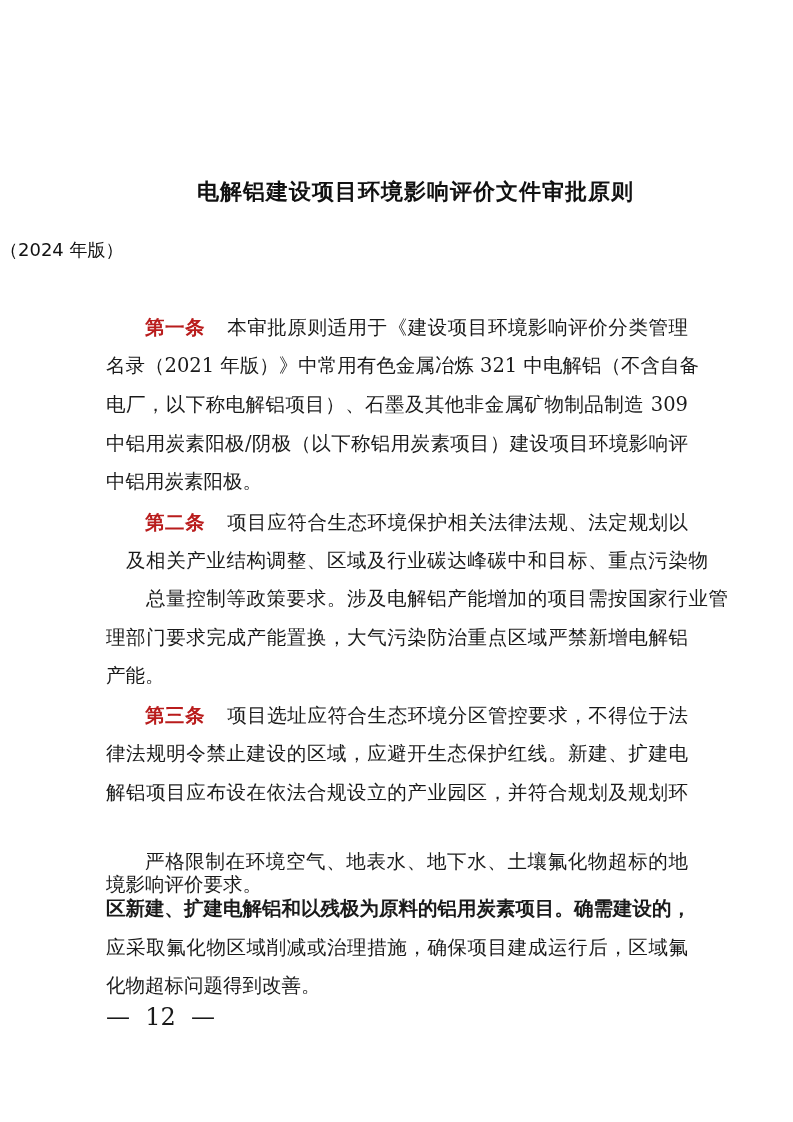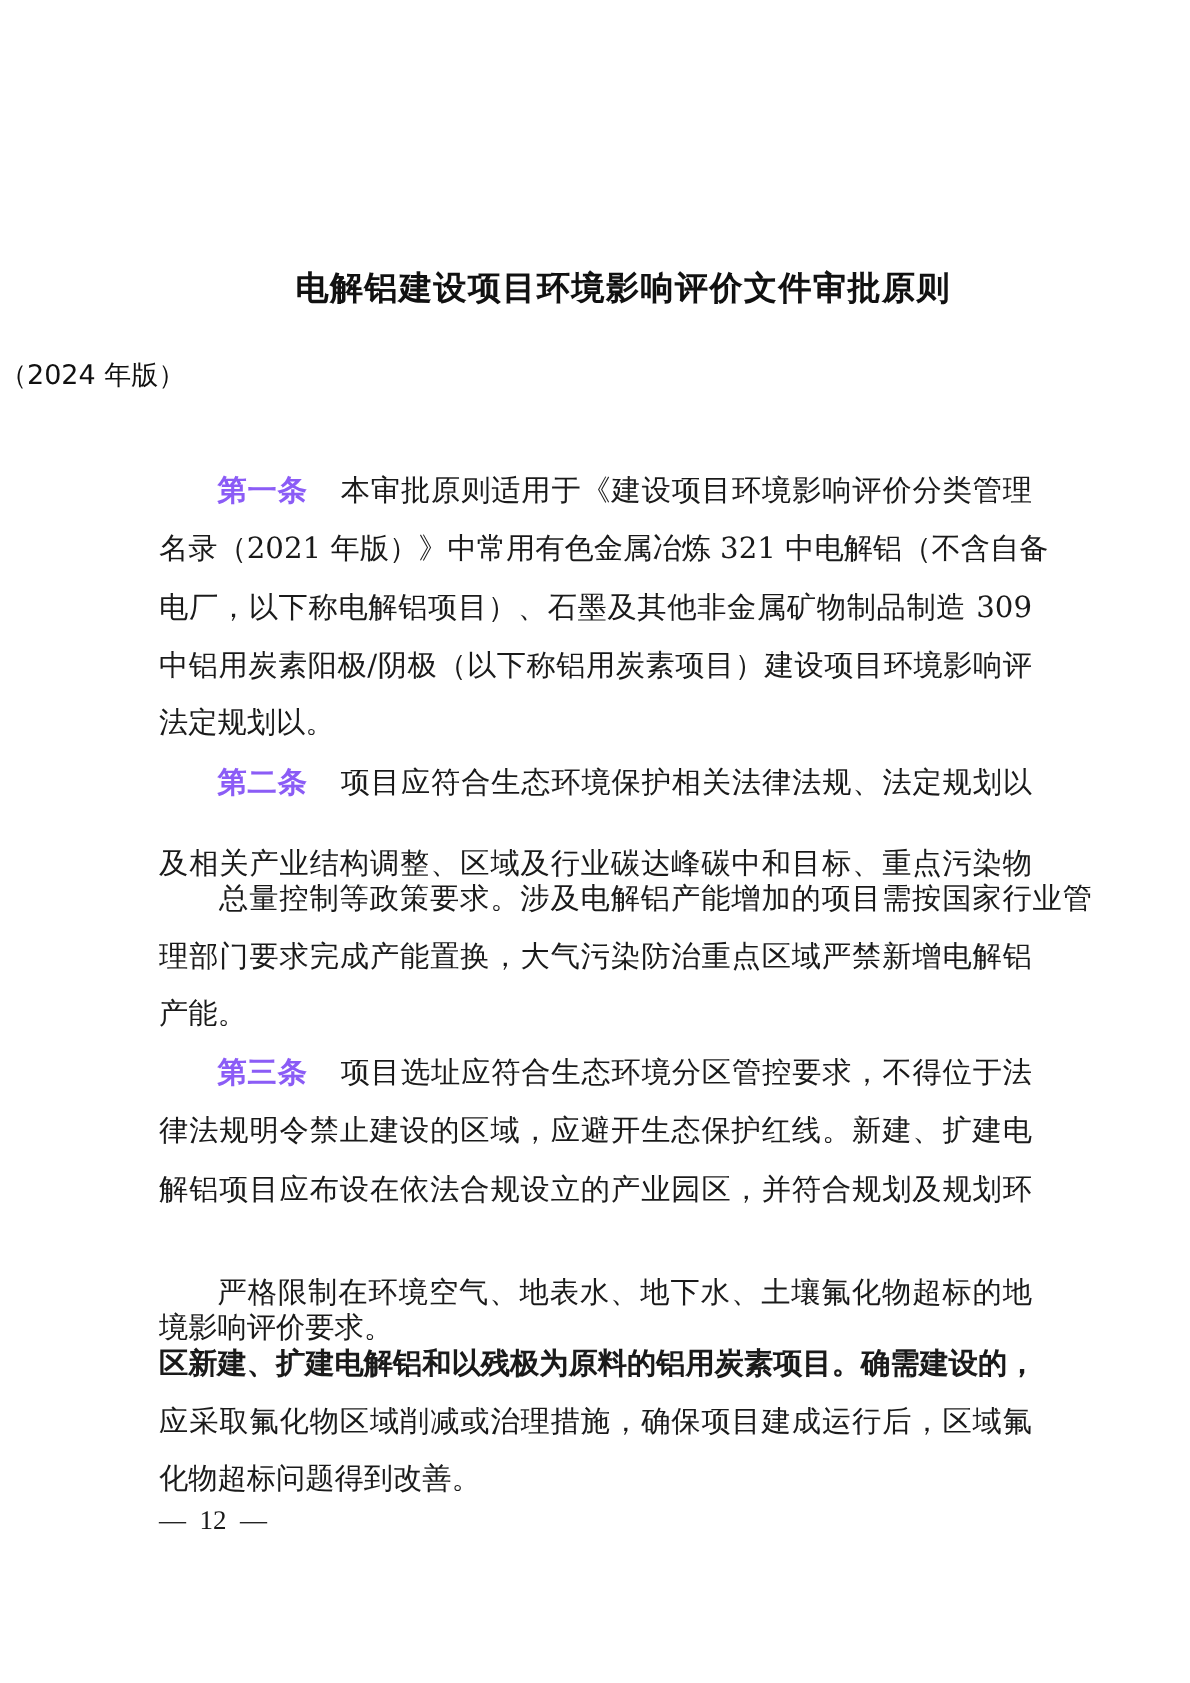--- a/index.html
+++ b/index.html
@@ -3,39 +3,39 @@
   <meta charset="utf-8">
   <style>
     html, body { margin: 0; padding: 0; background: #ffffff; }
     body { width: 793px; height: 1122px; position: relative; overflow: hidden; font-family: "DejaVu Serif", "Liberation Serif", serif; color: #1a1a1a; }
     .page { position: absolute; left: 0; top: 0; width: 793px; height: 1122px; background: #fff; }
     .title { position: absolute; left: 0; width: 793px; top: 177px; text-align: center; font-family: "DejaVu Sans", "Liberation Sans", sans-serif; font-weight: bold; font-size: 22px; letter-spacing: 1px; color: #111; margin-left: 19px; }
     .subtitle { position: absolute; left: 0; width: 793px; top: 238px; font-family: "DejaVu Sans", "Liberation Sans", sans-serif; font-size: 18px; color: #111; }
     .line { position: absolute; left: 106px; width: 582px; font-size: 19.5px; line-height: 28px; white-space: nowrap; text-align: justify; text-align-last: justify; color: #1a1a1a; }
     .line.last { text-align-last: left; }
     .line.indent { left: 145px; width: 543px; }
-    .article { font-family: Liberation Sans, sans-serif; font-weight: bold; color: #8b5cf6; margin-right: 22px; }
-    .footer { position: absolute; left: 106px; top: 1003px; font-size: 18px; color: #1a1a1a; white-space: pre; font-family: Liberation Serif, serif; }
+    .article { font-family: Liberation Sans, sans-serif; font-weight: bold; color: #b91c1c; margin-right: 22px; }
+    .footer { position: absolute; left: 106px; top: 1003px; font-size: 24px; color: #1a1a1a; white-space: pre; }
   </style>
 </head>
 <body>
 
 <div class="page">
 
   <div class="title">电解铝建设项目环境影响评价文件审批原则</div>
   <div class="subtitle">（2024 年版）</div>
 
   <div class="line indent" style="top:313px;"><span class="article">第一条</span><span>本审批原则适用于《建设项目环境影响评价分类管理</span></div>
   <div class="line" style="top:352px;">名录（2021 年版）》中常用有色金属冶炼 321 中电解铝（不含自备</div>
   <div class="line" style="top:391px;">电厂，以下称电解铝项目）、石墨及其他非金属矿物制品制造 309</div>
   <div class="line" style="top:430px;">中铝用炭素阳极/阴极（以下称铝用炭素项目）建设项目环境影响评</div>
-  <div class="line last" style="top:468px;">法定规划以。</div>
+  <div class="line last" style="top:468px;">中铝用炭素阳极。</div>
 
   <div class="line indent" style="top:508px;"><span class="article">第二条</span><span>项目应符合生态环境保护相关法律法规、法定规划以</span></div>
-  <div class="line" style="top:562px;">及相关产业结构调整、区域及行业碳达峰碳中和目标、重点污染物</div>
+  <div class="line" style="top:547px;margin-left:20px;">及相关产业结构调整、区域及行业碳达峰碳中和目标、重点污染物</div>
   <div class="line" style="top:585px;margin-left:40px;">总量控制等政策要求。涉及电解铝产能增加的项目需按国家行业管</div>
   <div class="line" style="top:624px;">理部门要求完成产能置换，大气污染防治重点区域严禁新增电解铝</div>
   <div class="line last" style="top:662px;">产能。</div>
 
   <div class="line indent" style="top:701px;"><span class="article">第三条</span><span>项目选址应符合生态环境分区管控要求，不得位于法</span></div>
   <div class="line" style="top:740px;">律法规明令禁止建设的区域，应避开生态保护红线。新建、扩建电</div>
   <div class="line" style="top:779px;">解铝项目应布设在依法合规设立的产业园区，并符合规划及规划环</div>
   <div class="line last" style="top:843px;margin-top:28px;">境影响评价要求。</div>
 
   <div class="line indent" style="top:848px;">严格限制在环境空气、地表水、地下水、土壤氟化物超标的地</div>

